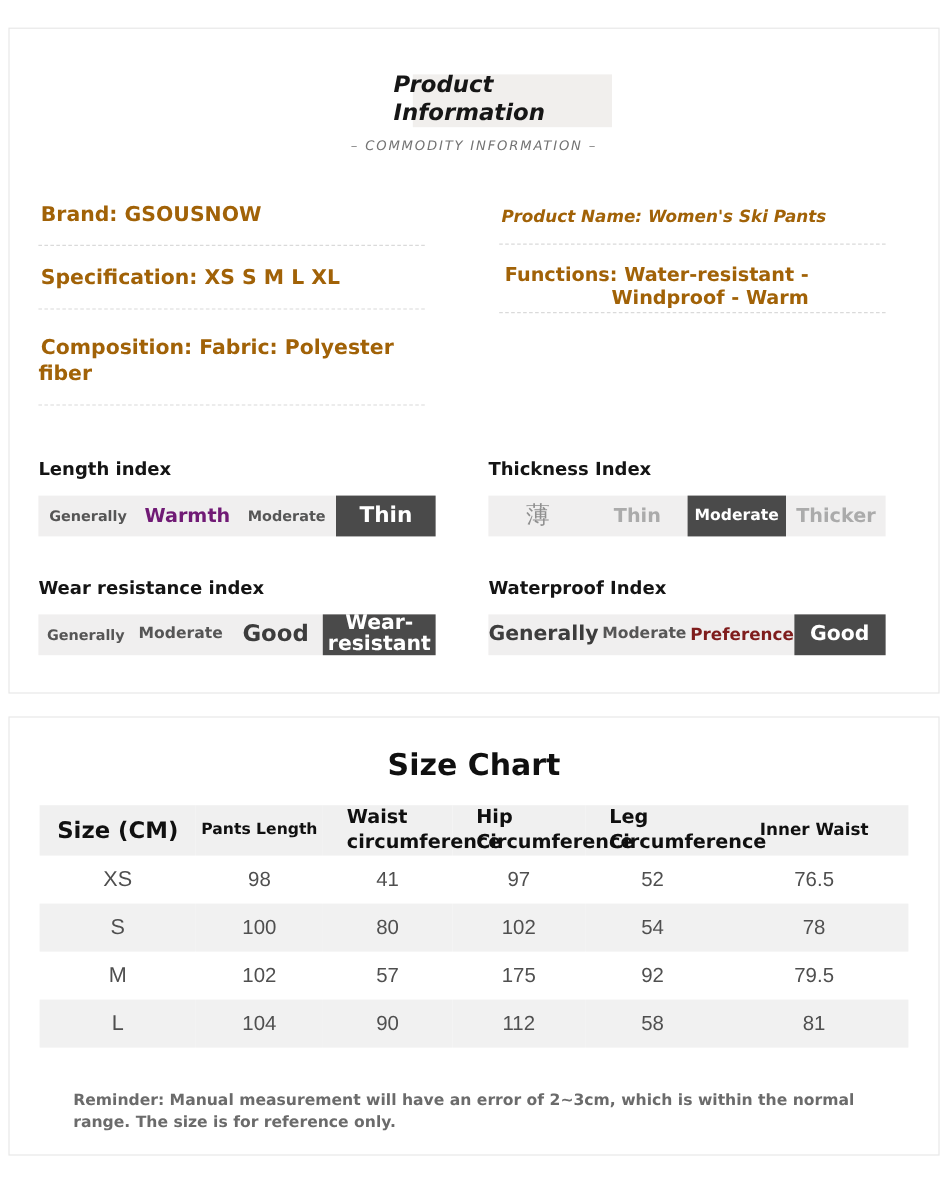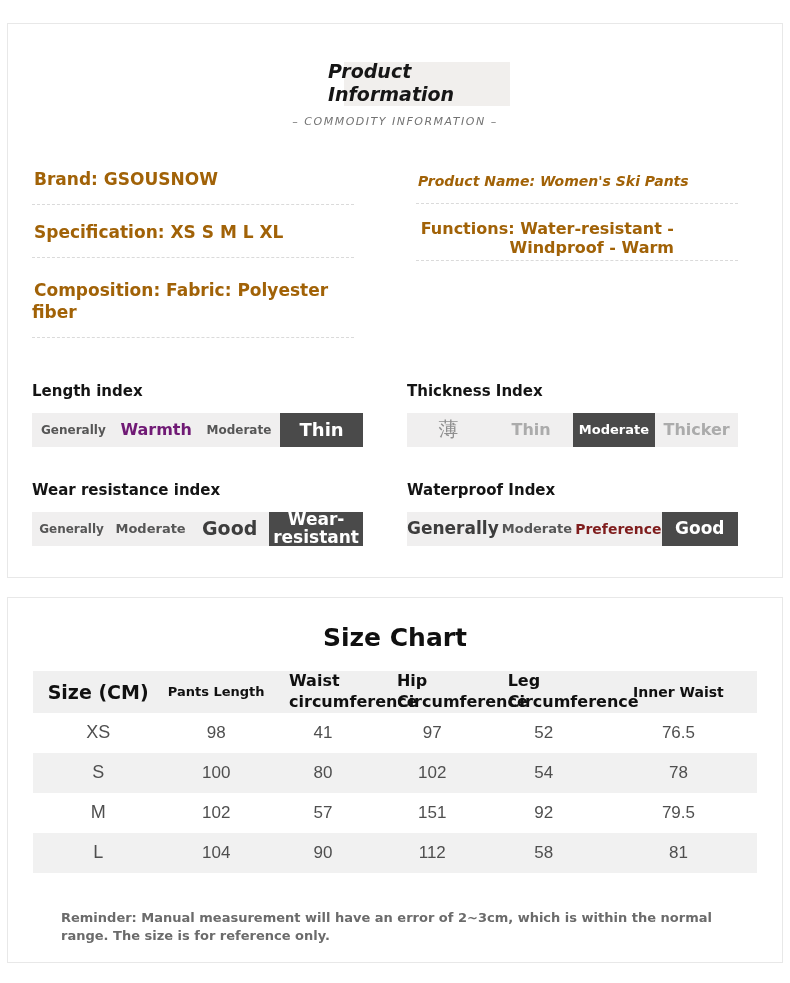--- a/index.html
+++ b/index.html
@@ -189,21 +189,21 @@
         <td>100</td>
         <td>80</td>
         <td>102</td>
         <td>54</td>
         <td>78</td>
       </tr>
       <tr>
         <td class="szcell">M</td>
         <td>102</td>
         <td>57</td>
-        <td>151</td>
+        <td>175</td>
         <td>92</td>
         <td>79.5</td>
       </tr>
       <tr>
         <td class="szcell">L</td>
         <td>104</td>
         <td>90</td>
         <td>112</td>
         <td>58</td>
         <td>81</td>

